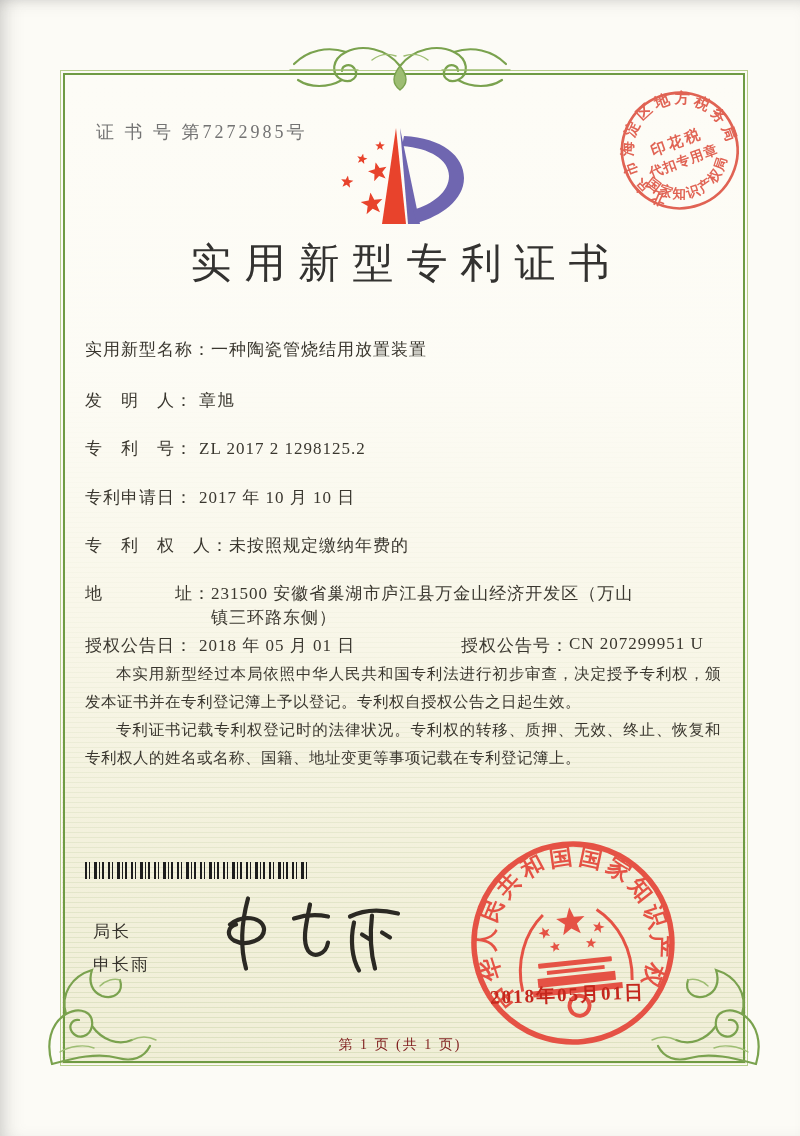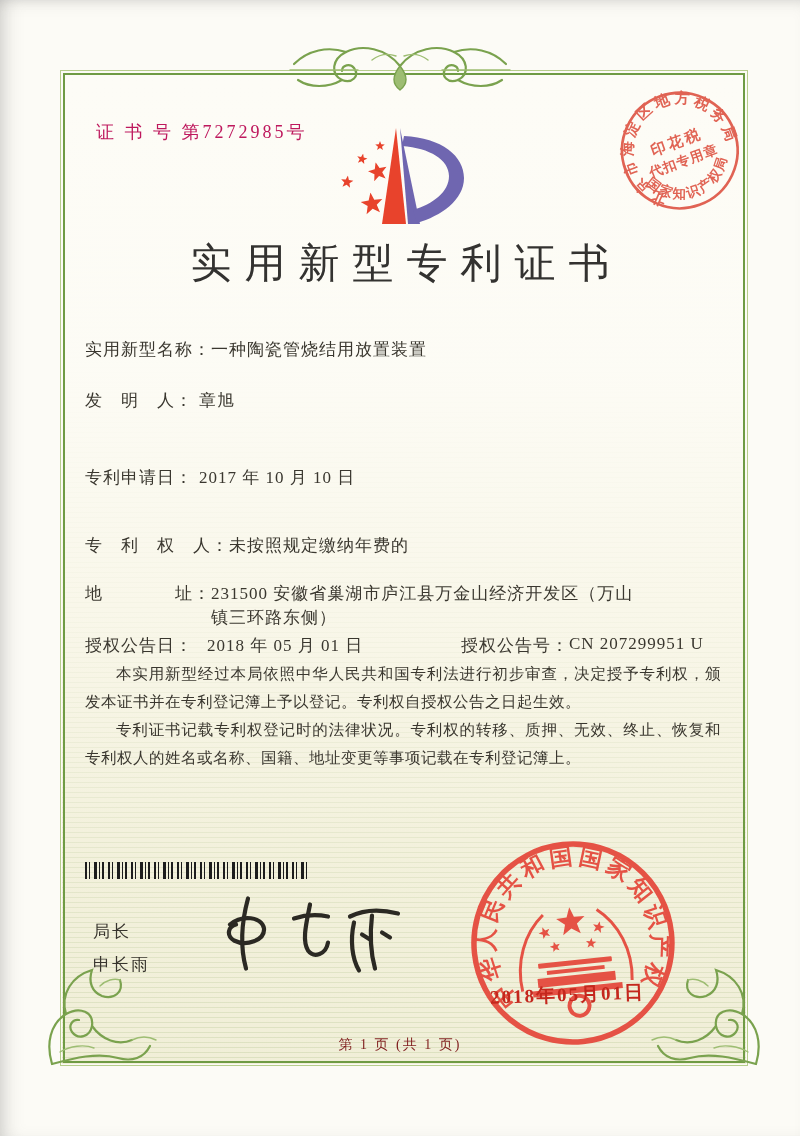--- a/index.html
+++ b/index.html
@@ -25,36 +25,36 @@
       #fdfcf6 0%, rgba(253,252,246,.97) 30%, rgba(251,249,238,.8) 55%,
       rgba(247,245,228,.4) 78%, rgba(245,243,222,.12) 100%);
   }
   .frame-outer{
     position:absolute;left:60px;top:70px;width:688px;height:996px;
     border:1px solid #b7cd8c;box-sizing:border-box;
   }
   .frame-inner{position:absolute;inset:2px;border:2px solid #6f9b44;}
   .orn{position:absolute;}
   .cert-no{
-    position:absolute;left:96px;top:120px;font-size:18px;letter-spacing:3px;color:#be185d;
+    position:absolute;left:96px;top:120px;font-size:18px;letter-spacing:3px;color:#737373;
   }
   .logo{position:absolute;left:320px;top:122px;}
   .title{
     position:absolute;left:0;top:236px;width:800px;text-align:center;
     font-size:41px;letter-spacing:13px;text-indent:13px;color:#333230;
   }
   .field-row{
     position:absolute;left:85px;width:640px;display:flex;align-items:flex-start;
     font-size:17px;line-height:24px;letter-spacing:1px;color:#3a372f;
   }
   .flabel{min-width:114px;white-space:pre;}
   .fvalue{flex:1;}
   .grant-row{position:absolute;left:85px;width:660px;display:flex;
     font-size:17px;letter-spacing:1px;color:#3a372f;}
-  .grant-left{display:flex;width:370px;gap:8px;}
+  .grant-left{display:flex;width:370px;}
   .grant-right{display:flex;text-align:right;}
   .body-text{
     position:absolute;left:85px;top:660px;width:636px;
     font-size:15.5px;line-height:28px;letter-spacing:.5px;color:#3a372f;text-align:justify;
   }
   .body-text p{margin:0;text-indent:2em;}
   .barcode{
     position:absolute;left:85px;top:862px;width:224px;height:17px;
     background:
      repeating-linear-gradient(90deg,
@@ -172,21 +172,25 @@
   <div class="title">实用新型专利证书</div>
 
   <div class="field-row" style="top:389px;">
     <span class="flabel">发　明　人：</span>
     <span class="fvalue">章旭</span>
   </div>
   <div class="field-row" style="top:338px;">
     <span class="flabel">实用新型名称：</span>
     <span class="fvalue">一种陶瓷管烧结用放置装置</span>
   </div>
-  <div class="field-row" style="top:466px;">
+  <div class="field-row" style="top:437px;">
+    <span class="flabel">专　利　号：</span>
+    <span class="fvalue">ZL 2017 2 1298125.2</span>
+  </div>
+  <div class="field-row" style="top:486px;">
     <span class="flabel">专利申请日：</span>
     <span class="fvalue">2017 年 10 月 10 日</span>
   </div>
   <div class="field-row" style="top:534px;">
     <span class="flabel">专　利　权　人：</span>
     <span class="fvalue">未按照规定缴纳年费的</span>
   </div>
   <div class="field-row" style="top:582px;">
     <span class="flabel">地　　　　址：</span>
     <span class="fvalue" style="max-width:440px;">231500 安徽省巢湖市庐江县万金山经济开发区（万山镇三环路东侧）</span>

